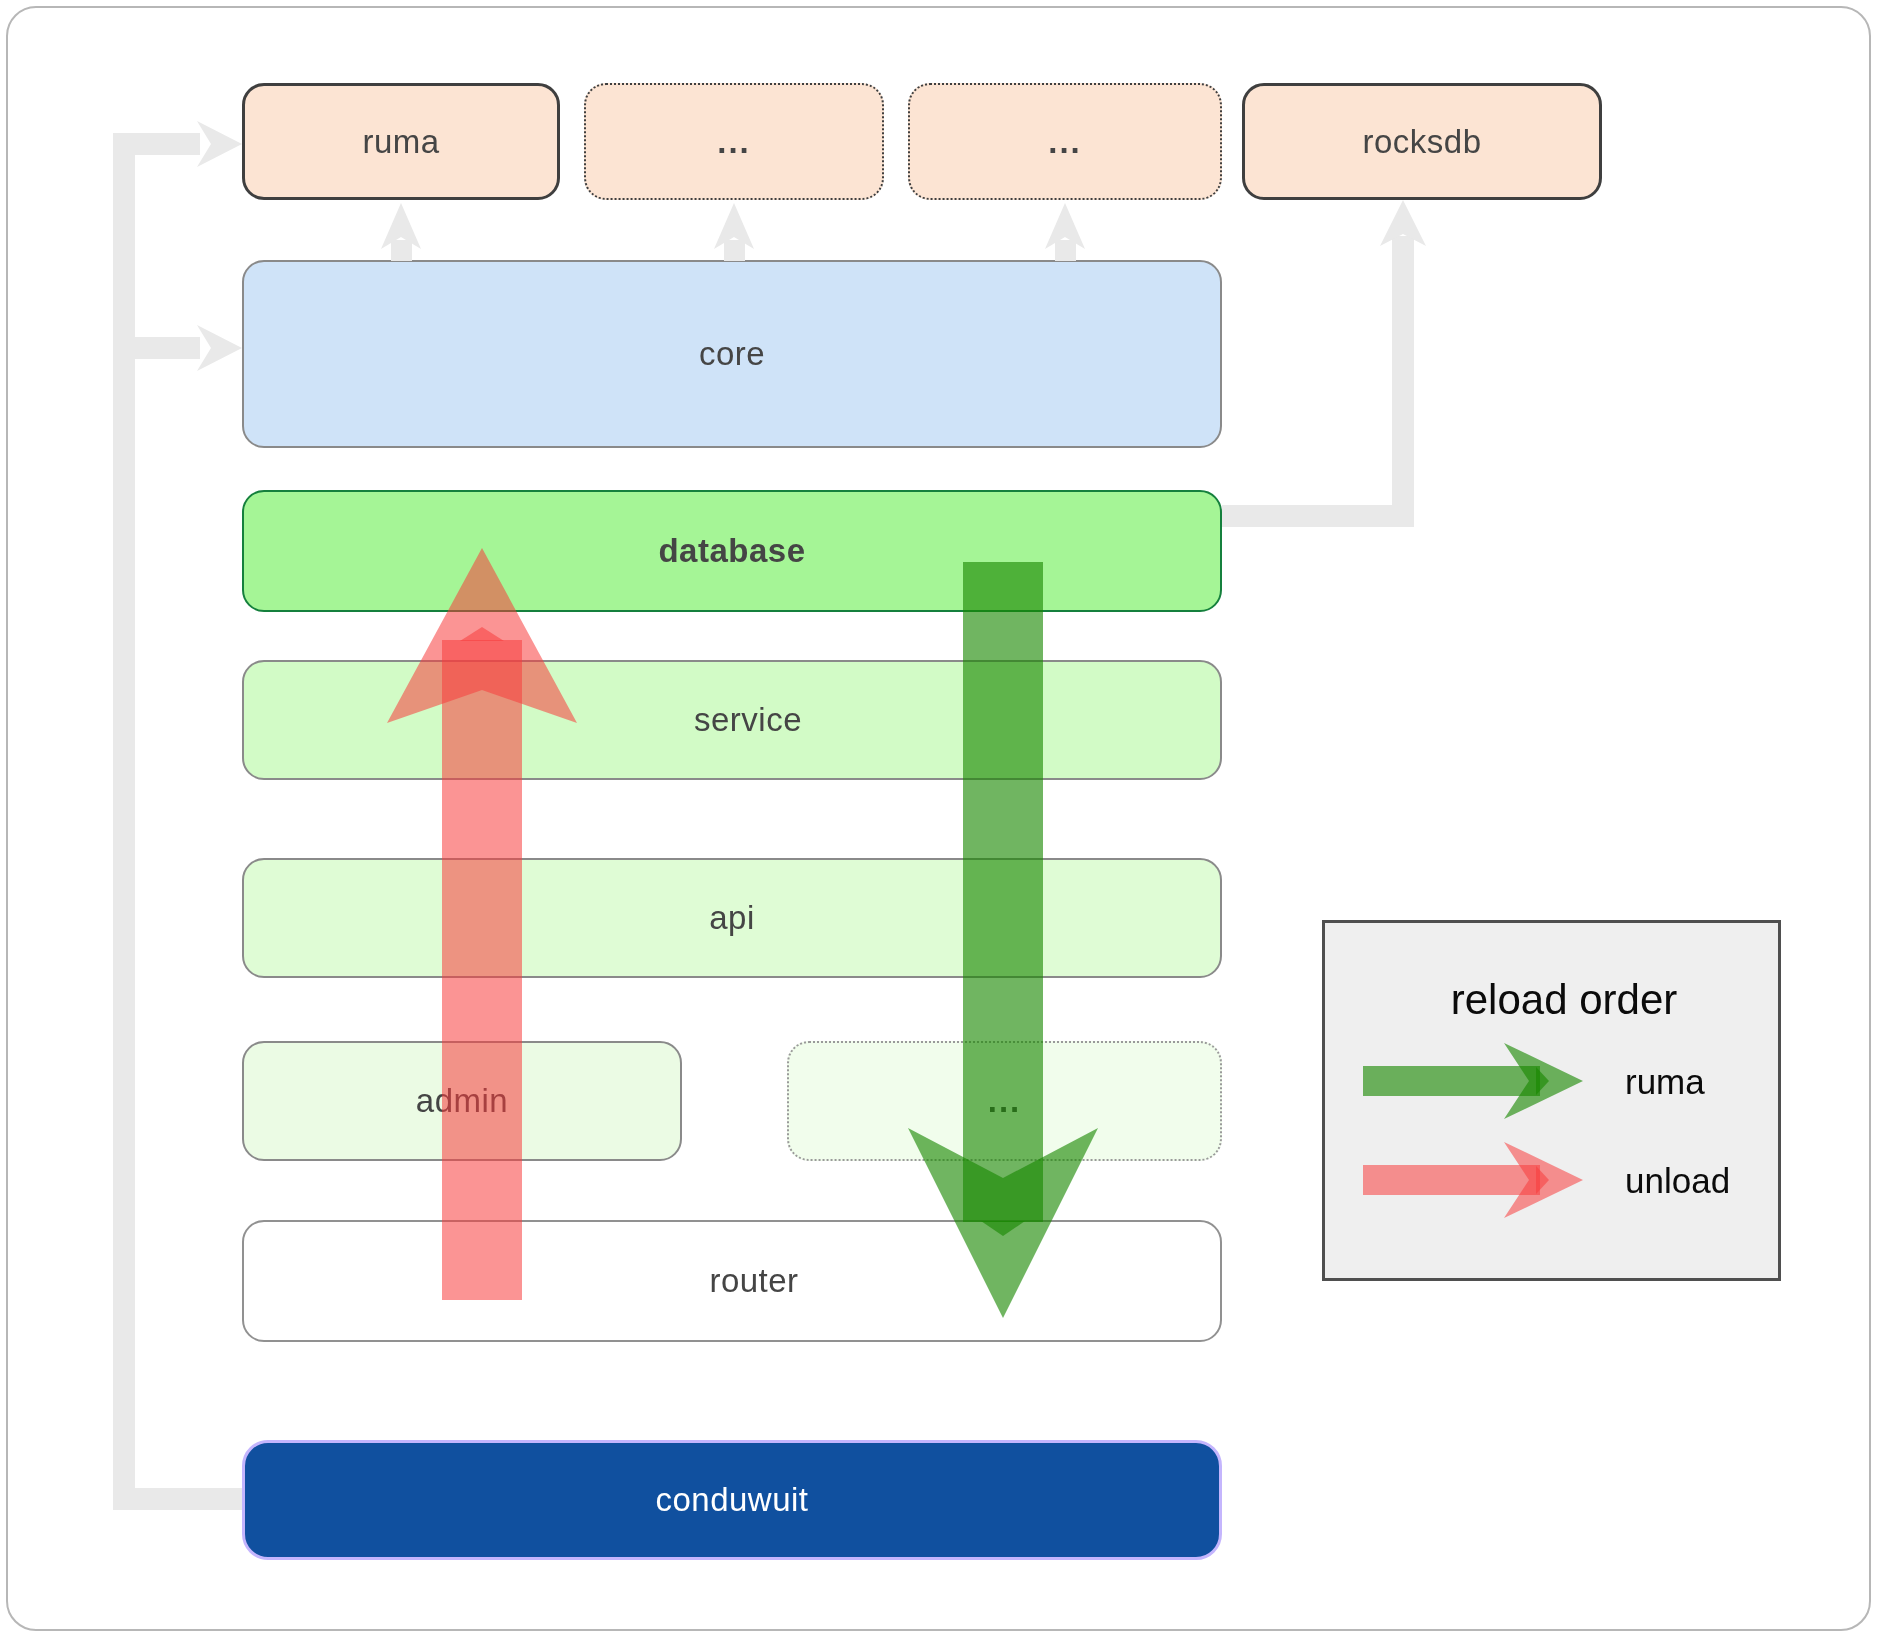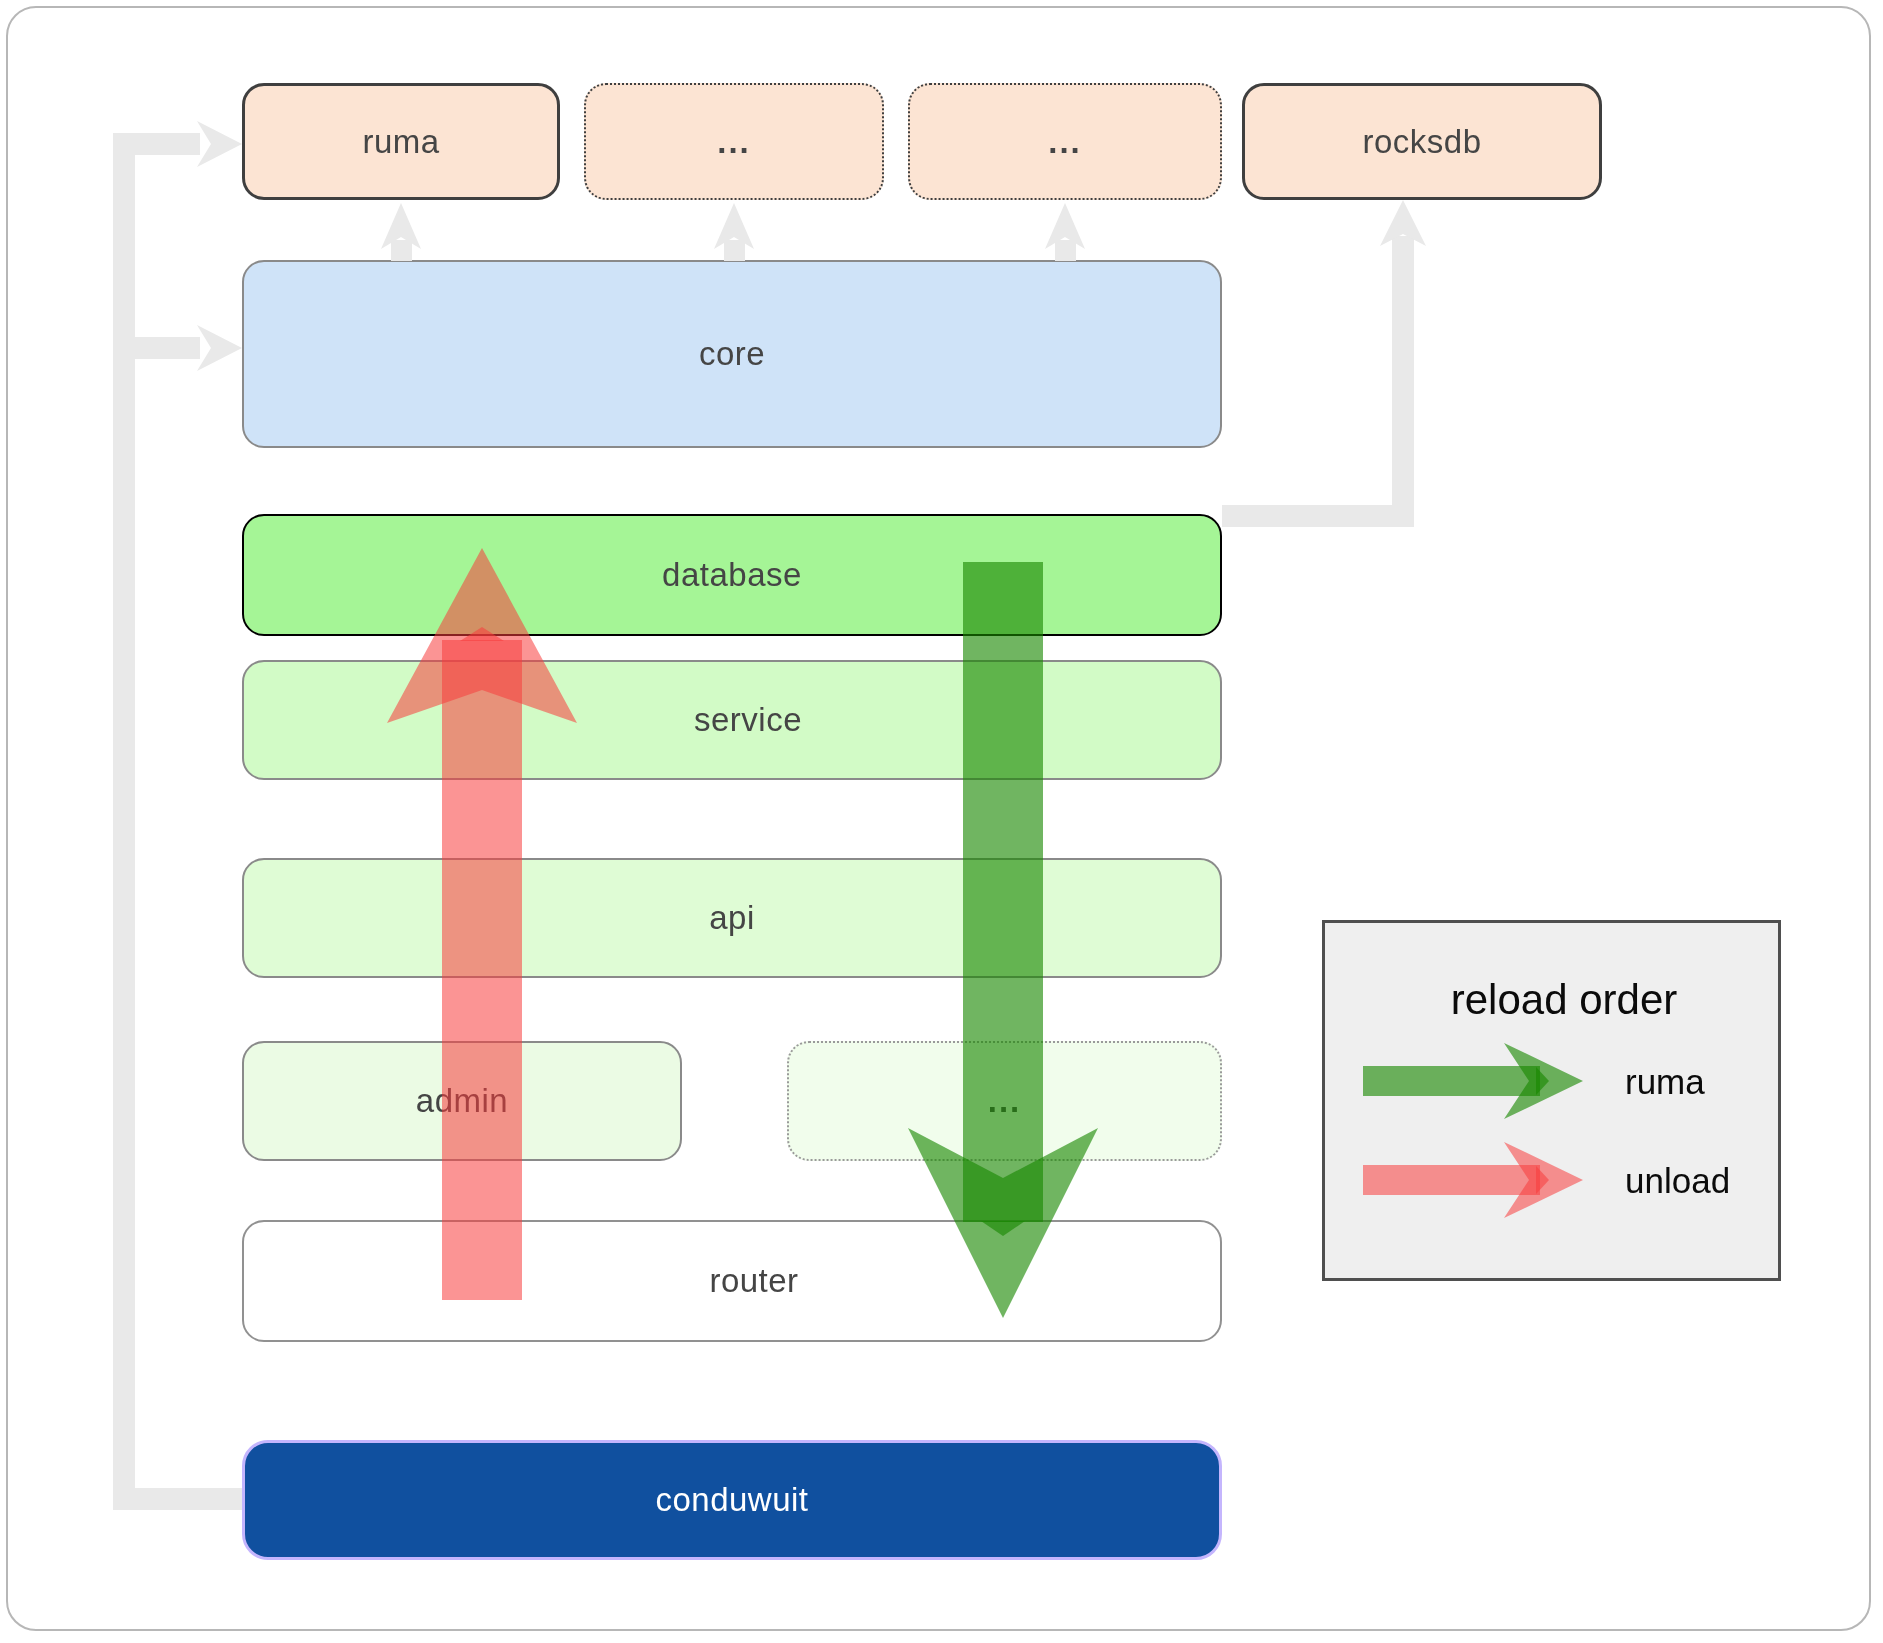--- a/index.html
+++ b/index.html
@@ -36,21 +36,21 @@
     border-radius: 22px;
     letter-spacing: 0.5px;
   }
   .dots { font-weight: bold; letter-spacing: 2px; }
 
   .b-ruma      { left:242px; top:83px;  width:318px; height:117px; background:var(--peach-fill); border:3px solid #3f3f3f; }
   .b-dots1     { left:584px; top:83px;  width:300px; height:117px; background:var(--peach-fill); border:2px dotted #3f3f3f; }
   .b-dots2     { left:908px; top:83px;  width:314px; height:117px; background:var(--peach-fill); border:2px dotted #3f3f3f; }
   .b-rocksdb   { left:1242px; top:83px; width:360px; height:117px; background:var(--peach-fill); border:3px solid #3f3f3f; }
   .b-core      { left:242px; top:260px; width:980px; height:188px; background:var(--core-fill);     border:2px solid #8a8a8a; }
-  .b-database  { left:242px; top:514px; width:980px; height:122px; background:var(--database-fill); border:2px solid #000000; }
+  .b-database  { left:242px; top:490px; width:980px; height:122px; background:var(--database-fill); border:2px solid #15803d;font-weight:bold; }
   .b-service   { left:242px; top:660px; width:980px; height:120px; background:var(--service-fill);  border:2px solid #8a8a8a;padding-left:32px; }
   .b-api       { left:242px; top:858px; width:980px; height:120px; background:var(--api-fill);      border:2px solid #8a8a8a; }
   .b-admin     { left:242px; top:1041px; width:440px; height:120px; background:var(--admin-fill);   border:2px solid #8a8a8a; }
   .b-admindots { left:787px; top:1041px; width:435px; height:120px; background:var(--admin-ellipsis-fill); border:2px dotted #9a9a9a; }
   .b-router    { left:242px; top:1220px; width:980px; height:122px; background:var(--router-fill);  border:2px solid #919191;padding-left:44px; }
   .b-conduwuit { left:242px; top:1440px; width:980px; height:120px; background:var(--conduwuit-fill); border:3px solid #c4b5fd; color:#ffffff; border-radius:26px; }
 
   #legend {
     position: absolute;
     left: 1322px; top: 920px;

